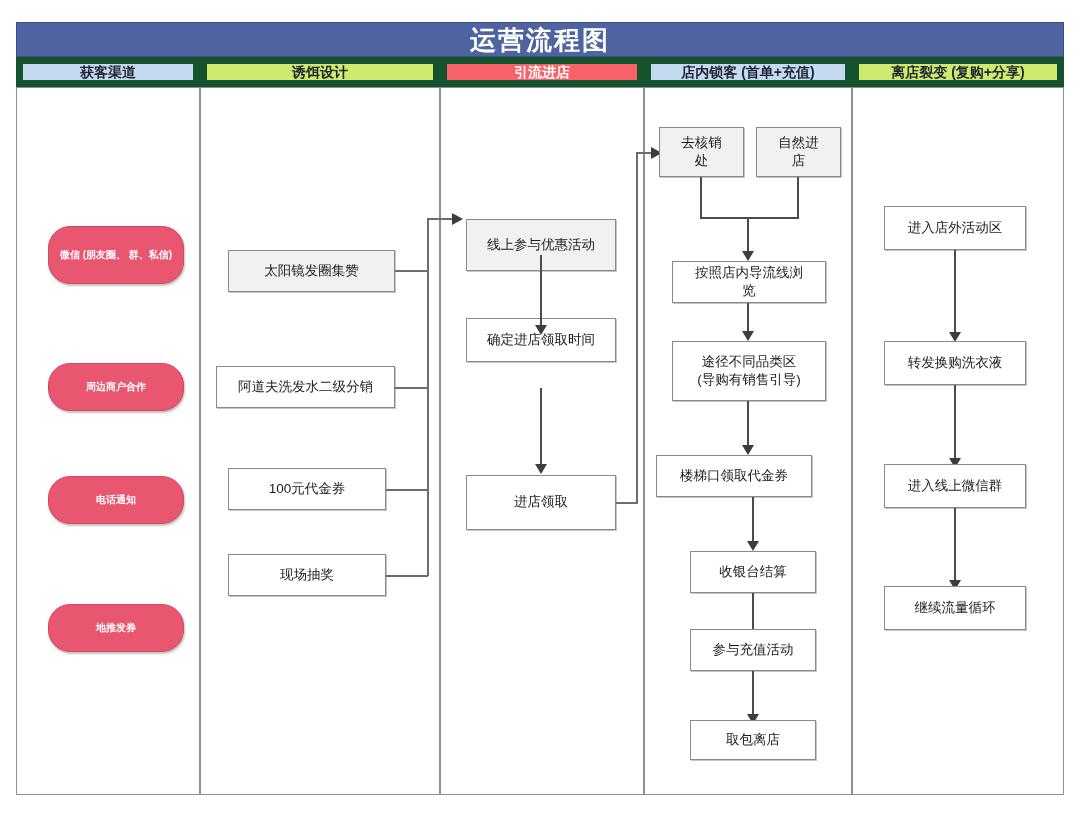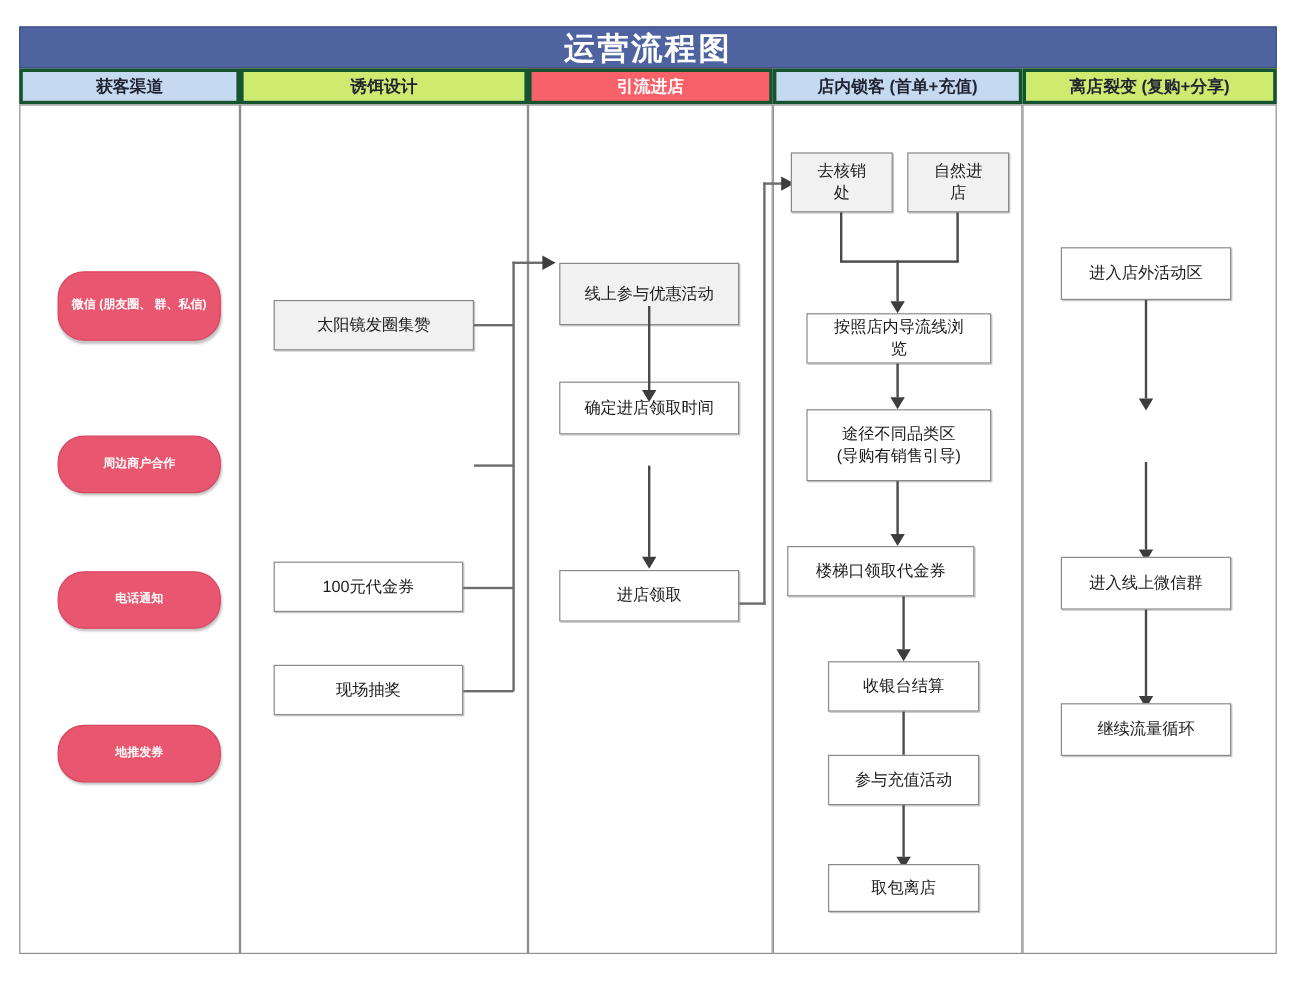--- a/index.html
+++ b/index.html
@@ -31,21 +31,21 @@
     font-weight:bold;
     letter-spacing:2px;
     line-height:1;
   }
 
   
   .hdr{
     position:absolute;
     top:57px; height:30px;
     box-sizing:border-box;
-    border:3px solid #14532d;
+    border:7px solid #14532d;
     display:flex; align-items:center; justify-content:center;
     font-size:14px;
     font-weight:bold;
     color:#222222;
     line-height:1;
   }
   .hdr.blue{background:#c5d9f1;color:#1f2430;}
   .hdr.green{background:#cdeb6f;color:#1f2430;}
   .hdr.red{background:#f9616a;color:#ffffff;}
 
@@ -156,20 +156,23 @@
   <div class="pill" style="left:48px; top:476px; width:136px; height:48px;">
     <span class="ln">电话通知</span>
   </div>
   <div class="pill" style="left:48px; top:604px; width:136px; height:48px;">
     <span class="ln">地推发券</span>
   </div>
 
   <div class="node gray" style="left:228px; top:250px; width:167px; height:42px;">
     <span class="ln">太阳镜发圈集赞</span>
   </div>
+  <div class="node" style="left:216px; top:366px; width:179px; height:42px;">
+    <span class="ln">阿道夫洗发水二级分销</span>
+  </div>
   <div class="node" style="left:228px; top:468px; width:158px; height:42px;">
     <span class="ln">100元代金券</span>
   </div>
   <div class="node" style="left:228px; top:554px; width:158px; height:42px;">
     <span class="ln">现场抽奖</span>
   </div>
 
   <div class="hline thin" style="left:395px; top:270px; width:33px;"></div>
   <div class="hline thin" style="left:395px; top:387px; width:33px;"></div>
   <div class="hline thin" style="left:386px; top:489px; width:42px;"></div>
@@ -179,21 +182,21 @@
 
   <div class="hline thin" style="left:427px; top:218px; width:28px;"></div>
   <div class="arrow-right" style="left:452px; top:213px;"></div>
 
   <div class="node gray" style="left:466px; top:203px; width:150px; height:52px;margin-top:16px;">
     <span class="ln">线上参与优惠活动</span>
   </div>
   <div class="node" style="left:466px; top:318px; width:150px; height:44px;">
     <span class="ln">确定进店领取时间</span>
   </div>
-  <div class="node" style="left:466px; top:475px; width:150px; height:43px;">
+  <div class="node" style="left:466px; top:475px; width:150px; height:55px;">
     <span class="ln">进店领取</span>
   </div>
 
   <div class="vline" style="left:540px; top:255px; height:70px;"></div>
   <div class="arrow-down" style="left:535px; top:325px;"></div>
   <div class="vline" style="left:540px; top:388px; height:76px;"></div>
   <div class="arrow-down" style="left:535px; top:464px;"></div>
 
   <div class="hline thin" style="left:616px; top:502px; width:22px;"></div>
   <div class="vline thin" style="left:636px; top:152px; height:352px;"></div>
@@ -249,20 +252,23 @@
   <div class="node" style="left:690px; top:720px; width:126px; height:40px;">
     <span class="ln">取包离店</span>
   </div>
 
   <div class="node" style="left:884px; top:206px; width:142px; height:44px;">
     <span class="ln">进入店外活动区</span>
   </div>
   <div class="vline" style="left:954px; top:250px; height:82px;"></div>
   <div class="arrow-down" style="left:949px; top:332px;"></div>
 
+  <div class="node" style="left:884px; top:341px; width:142px; height:44px;">
+    <span class="ln">转发换购洗衣液</span>
+  </div>
   <div class="vline" style="left:954px; top:385px; height:73px;"></div>
   <div class="arrow-down" style="left:949px; top:458px;"></div>
 
   <div class="node" style="left:884px; top:464px; width:142px; height:44px;">
     <span class="ln">进入线上微信群</span>
   </div>
   <div class="vline" style="left:954px; top:508px; height:72px;"></div>
   <div class="arrow-down" style="left:949px; top:580px;"></div>
 
   <div class="node" style="left:884px; top:586px; width:142px; height:44px;">

